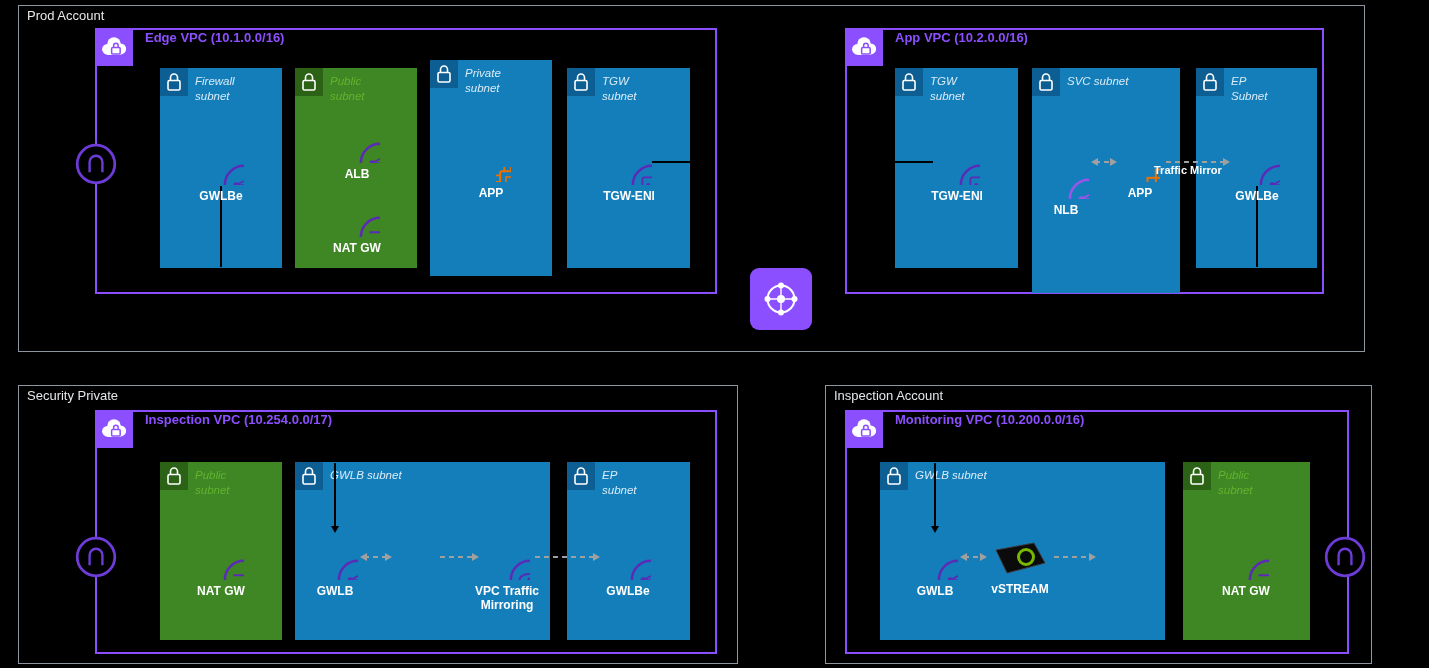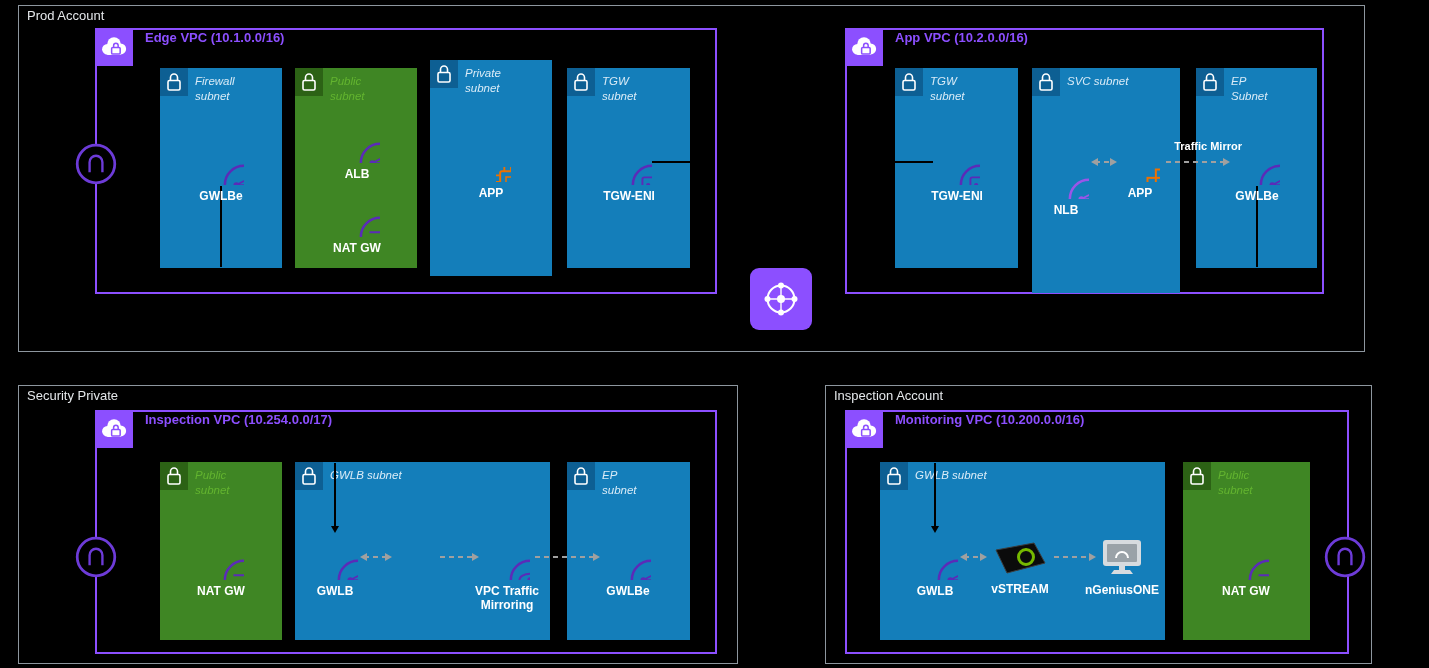--- a/index.html
+++ b/index.html
@@ -20,21 +20,21 @@
   .green .subnet-head{background:#2c6215;}
   .subnet-label{position:absolute;top:6px;left:35px;font-size:11.5px;line-height:1.28;}
   .blue .subnet-label{color:#d9ebf7;}
   .green .subnet-label{color:#63b42f;}
   .node{position:absolute;width:100px;display:flex;flex-direction:column;align-items:center;}
   .node-label{margin-top:4px;font-size:12px;font-weight:bold;color:#fff;text-align:center;line-height:1.2;}
   .w70{width:70px;}
   .w78{width:78px;}
   .abs{position:absolute;}
   #wires{position:absolute;left:0;top:0;pointer-events:none;}
-  .annotation{position:absolute;font-size:11px;font-weight:bold;color:#fff;text-align:right;}
+  .annotation{position:absolute;font-size:11px;font-weight:bold;color:#fff;text-align:left;margin-top:24px;}
   .ic-purple{color:#5b2bb8;}
   .ic-nlb{color:#9a55e8;}
   .ic-orange{color:#ED7100;}
   .ic-igw{color:#6d3bd8;}
 </style>
 </head>
 <body>
 
 <svg width="0" height="0" style="position:absolute" aria-hidden="true">
   <defs>
@@ -374,30 +374,20 @@
         <use href="#sym-lb"></use>
       </svg>
     <div class="node-label">GWLB</div>
   </div>
   <div class="node" style="left:970px;top:538px">
     <svg width="60" height="40" viewBox="0 0 60 40">
       <path d="M6 12 L44 5 L55 25 L17 35 Z" fill="#0b0b0b" stroke="#3c3c3c" stroke-width="1"></path>
       <circle cx="36" cy="19" r="7.5" fill="none" stroke="#76b900" stroke-width="3"></circle>
     </svg>
     <div class="node-label">vSTREAM</div>
-  </div>
-  <div class="node" style="left:1072px;top:535px">
-    <svg width="44" height="44" viewBox="0 0 44 44">
-      <rect x="3" y="5" width="38" height="26" rx="3" fill="#d7dbdf"></rect>
-      <rect x="7" y="9" width="30" height="18" rx="1" fill="#9aa2a8"></rect>
-      <path d="M16 23 a6 6 0 0 1 12 0" stroke="#fff" stroke-width="2" fill="none"></path>
-      <path d="M14 35 h16 l3 4 h-22 z" fill="#d7dbdf"></path>
-      <rect x="19" y="31" width="6" height="4" fill="#d7dbdf"></rect>
-    </svg>
-    <div class="node-label">nGeniusONE</div>
   </div>
   <div class="node" style="left:1196px;top:534px">
     <svg class="ic-purple" width="46" height="46" viewBox="-24 -24 48 48">
         <use href="#sym-nat"></use>
       </svg>
     <div class="node-label">NAT GW</div>
   </div>
 
   <div class="abs" style="left:750px;top:268px">
     <svg width="62" height="62" viewBox="0 0 62 62">

